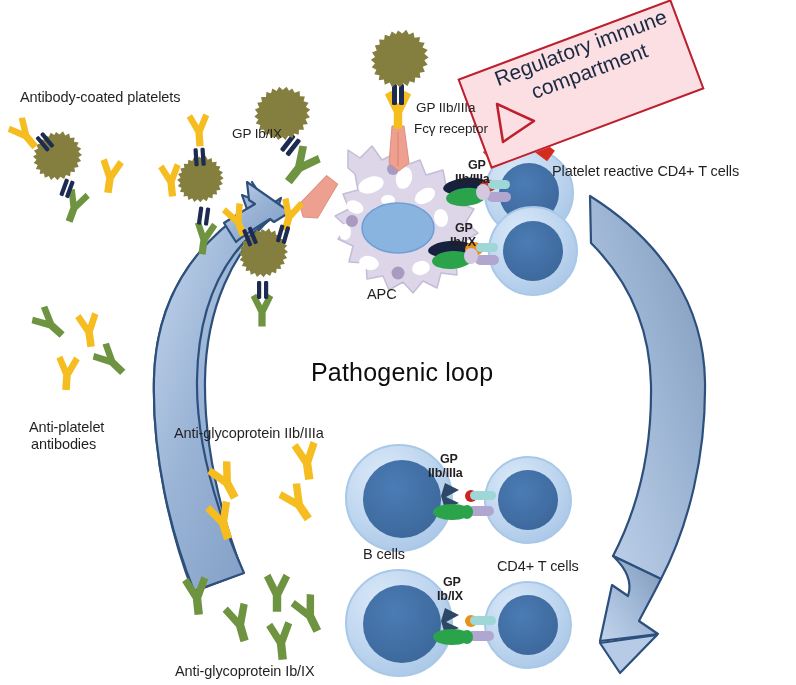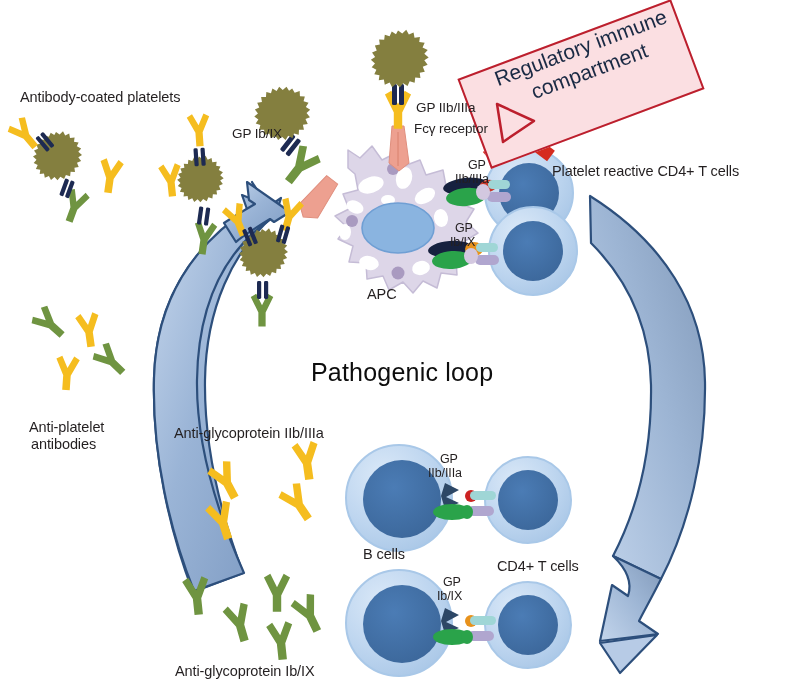--- a/index.html
+++ b/index.html
@@ -13,21 +13,21 @@
   .lbl{
     position:absolute;
     color:#231f20;
     font-family:"Liberation Sans","DejaVu Sans",sans-serif;
     white-space:pre;
     line-height:1.12;
     letter-spacing:-0.1px;
   }
   .lbl-sm{font-size:13.5px;}
   .lbl-md{font-size:14.5px;}
-  .lbl-tiny{font-size:12.5px;font-weight:normal;}
+  .lbl-tiny{font-size:12.5px;font-weight:bold;}
   .title{
     position:absolute;
     font-size:25px;font-weight:normal;color:#0d0d0d;
     letter-spacing:0.2px;
   }
   svg.layer{position:absolute;left:0;top:0;width:796px;height:685px;overflow:visible;}
   .pinkbox{
     position:absolute;
     width:228px;height:96px;
     background:#fbdfe2;

